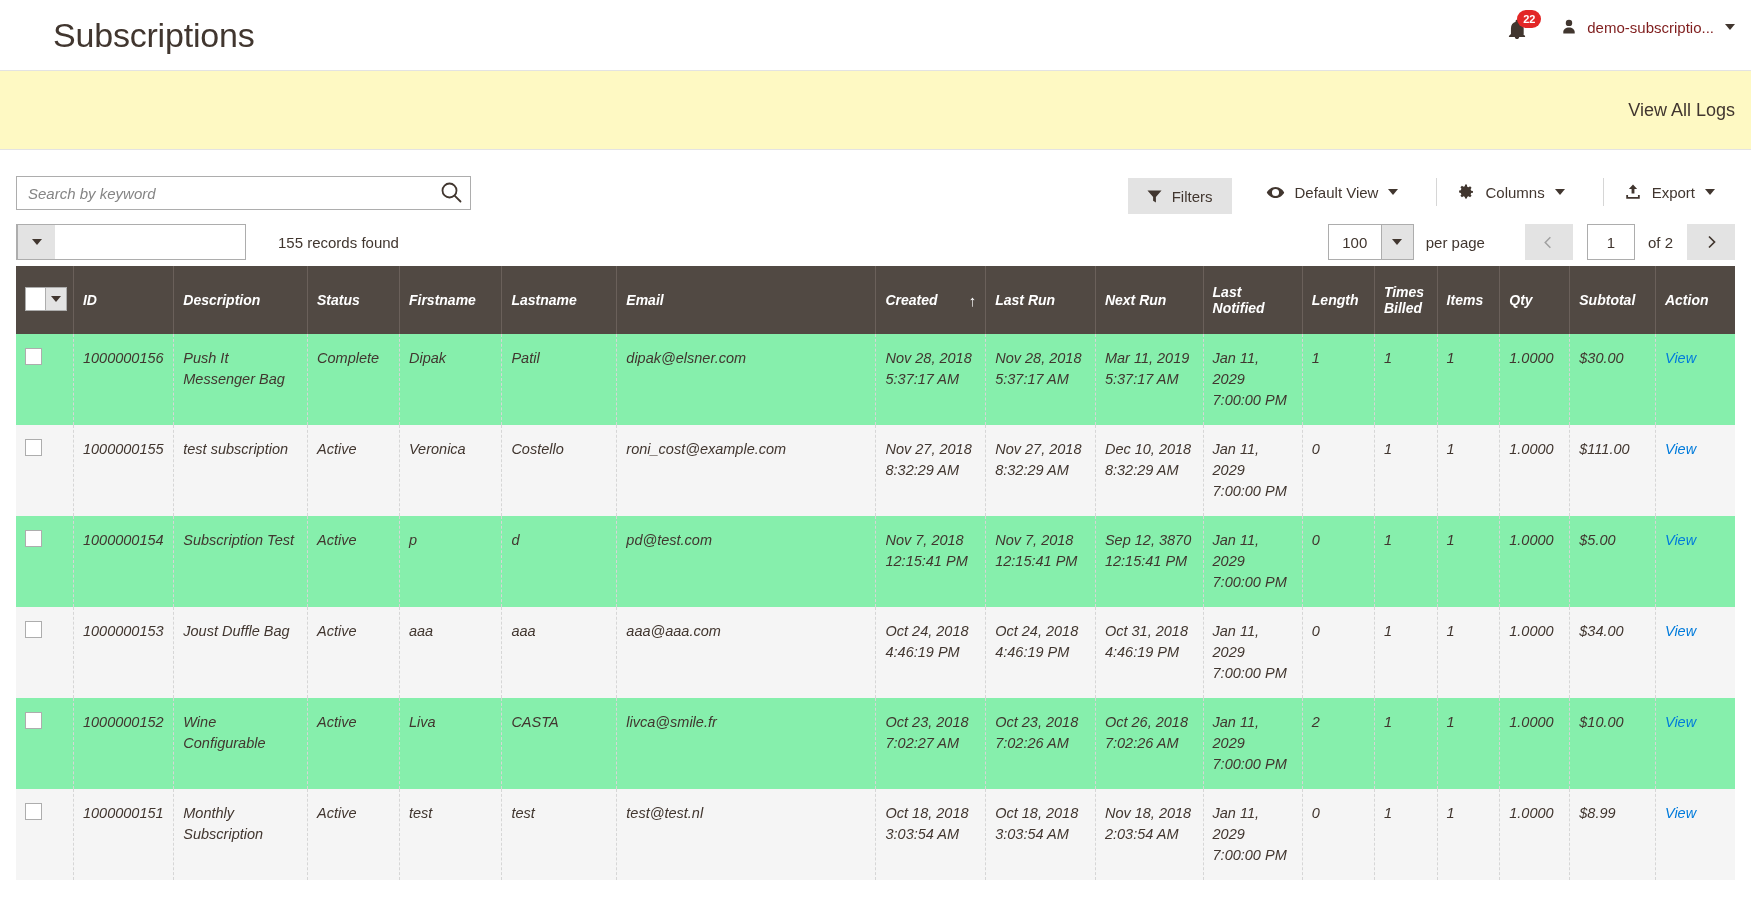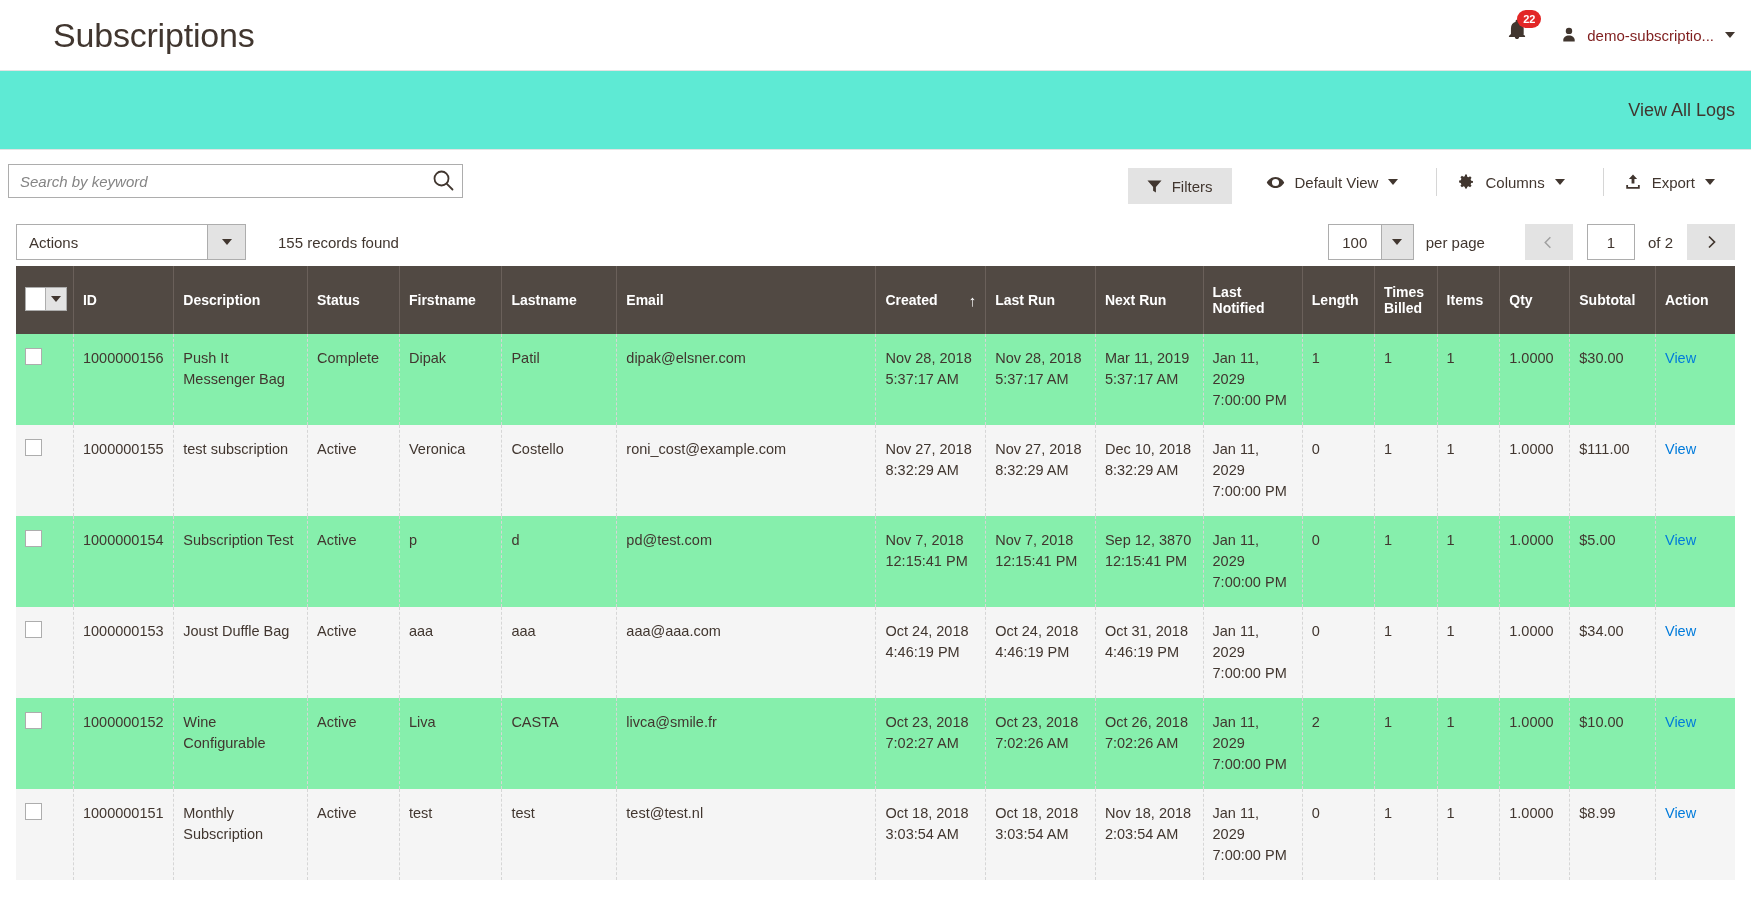--- a/index.html
+++ b/index.html
@@ -26,21 +26,21 @@
     font-weight: 400;
     color: #41362f;
     letter-spacing: -0.2px;
     line-height: 1;
   }
   .header-right {
     position: absolute;
     right: 16px;
     top: 10px;
     display: flex;
-    align-items: flex-end;
+    align-items: center;
     gap: 22px;
   }
   .notif-wrap { position: relative; width: 34px; height: 34px; }
   .bell {
     position: absolute; left: 2px; top: 8px;
     width: 22px; height: 22px;
   }
   .badge {
     position: absolute;
     left: 13px; top: 0;
@@ -63,39 +63,39 @@
     width: 0; height: 0;
     border-left: 5px solid transparent;
     border-right: 5px solid transparent;
     border-top: 6px solid #41362f;
     margin-left: 2px;
   }
 
   
   .subheader {
     height: 80px;
-    background: #5eead4;
+    background: #fef9c3;
     border-top: 1px solid #e3e3e3;
     border-bottom: 1px solid #e3e3e3;
     display: flex;
     align-items: center;
     justify-content: flex-end;
     padding: 0 16px;
   }
   .view-all-logs {
     font-size: 18px;
     color: #41362f;
     cursor: pointer;
   }
 
   
   .toolbar {
     display: flex;
-    align-items: flex-start;
-    padding: 14px 16px 0 8px;
+    align-items: flex-end;
+    padding: 14px 16px 0 16px;
     height: 60px;
   }
   .search-box {
     position: relative;
     width: 455px;
     height: 34px;
   }
   .search-input {
     width: 100%; height: 34px;
     border: 1px solid #adadad;
@@ -240,20 +240,21 @@
   }
 
   
   .grid-wrap {
     padding: 0 16px;
   }
   table.grid {
     width: 100%;
     border-collapse: collapse;
     table-layout: fixed;
+    font-style: italic;
   }
   table.grid thead th {
     background: #514943;
     color: #ffffff;
     font-size: 14px;
     font-weight: bold;
     text-align: left;
     padding: 18px 9px;
     vertical-align: middle;
     border-right: 1px solid #6a605a;
@@ -404,21 +405,20 @@
         <path d="M3 16v5h18v-5h-2.4v2.6H5.4V16z"></path>
       </svg>
       <span>Export</span>
       <span class="tb-caret"></span>
     </div>
   </div>
 </div>
 
 <div class="actions-row">
   <div class="actions-select">
-    <div class="actions-label">Actions</div>
     <div class="actions-arrow">
       <span class="tb-caret"></span>
     </div>
   </div>
 
   <div class="records-found">155 records found</div>
 
   <div class="pager">
     <div class="perpage-select">
       <div class="perpage-value">100</div>

